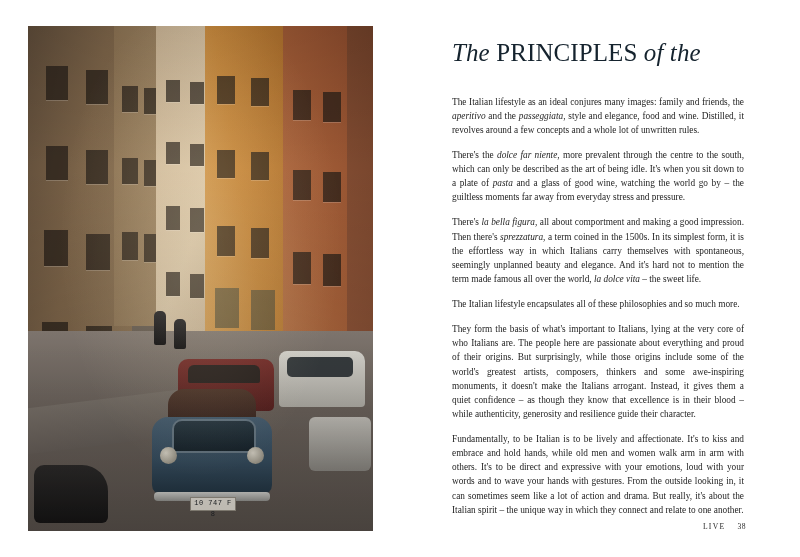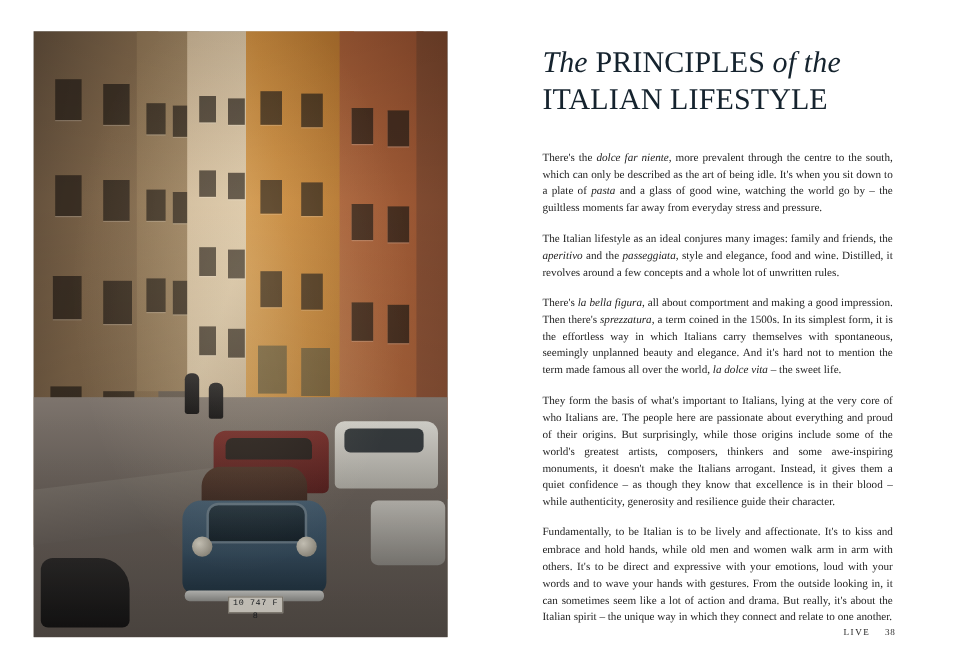--- a/index.html
+++ b/index.html
@@ -369,26 +369,26 @@
     </div>
   </div>
 
   <div class="page-right">
     <div class="text-col">
 
       <h1 class="title">
         <span class="it">The</span>
         <span class="sc">PRINCIPLES</span>
         <span class="it">of the</span><br>
-        <span class="sc">ITALIAN LIFESTYLE</span>
       </h1>
 
+      <p class="body">The Italian lifestyle as an ideal conjures many images: family and friends, the <em>aperitivo</em> and the <em>passeggiata</em>, style and elegance, food and wine. Distilled, it revolves around a few concepts and a whole lot of unwritten rules.</p>
       <p class="body">There's the <em>dolce far niente</em>, more prevalent through the centre to the south, which can only be described as the art of being idle. It's when you sit down to a plate of <em>pasta</em> and a glass of good wine, watching the world go by – the guiltless moments far away from everyday stress and pressure.</p>
-      <p class="body">The Italian lifestyle as an ideal conjures many images: family and friends, the <em>aperitivo</em> and the <em>passeggiata</em>, style and elegance, food and wine. Distilled, it revolves around a few concepts and a whole lot of unwritten rules.</p>
       <p class="body">There's <em>la bella figura</em>, all about comportment and making a good impression. Then there's <em>sprezzatura</em>, a term coined in the 1500s. In its simplest form, it is the effortless way in which Italians carry themselves with spontaneous, seemingly unplanned beauty and elegance. And it's hard not to mention the term made famous all over the world, <em>la dolce vita</em> – the sweet life.</p>
+      <p class="body">The Italian lifestyle encapsulates all of these philosophies and so much more.</p>
       <p class="body">They form the basis of what's important to Italians, lying at the very core of who Italians are. The people here are passionate about everything and proud of their origins. But surprisingly, while those origins include some of the world's greatest artists, composers, thinkers and some awe-inspiring monuments, it doesn't make the Italians arrogant. Instead, it gives them a quiet confidence – as though they know that excellence is in their blood – while authenticity, generosity and resilience guide their character.</p>
       <p class="body">Fundamentally, to be Italian is to be lively and affectionate. It's to kiss and embrace and hold hands, while old men and women walk arm in arm with others. It's to be direct and expressive with your emotions, loud with your words and to wave your hands with gestures. From the outside looking in, it can sometimes seem like a lot of action and drama. But really, it's about the Italian spirit – the unique way in which they connect and relate to one another.</p>
 
     </div>
 
     <div class="folio">
       <span>LIVE</span>
       <span class="num">38</span>
     </div>
   </div>

